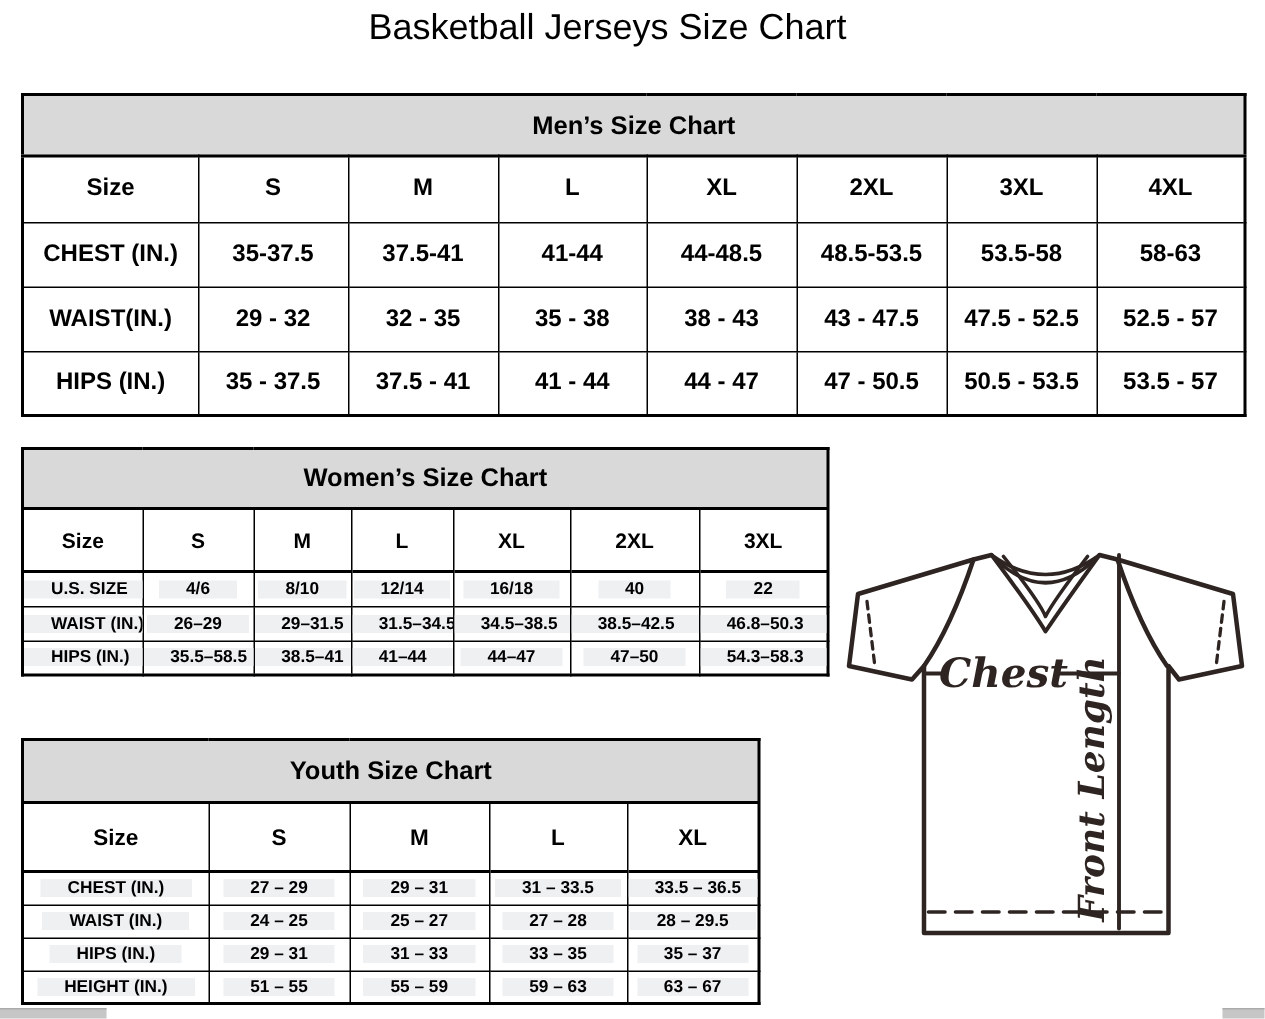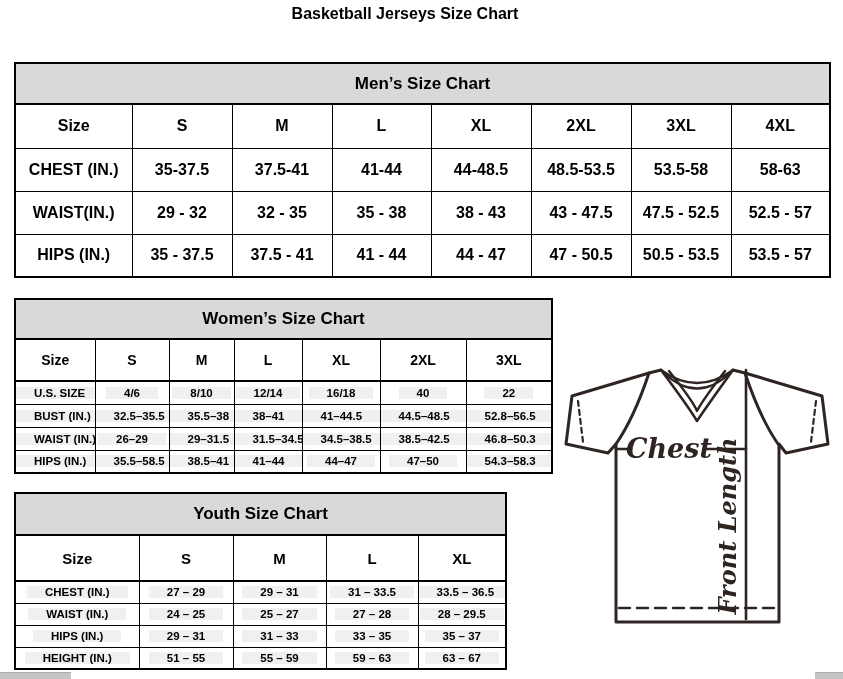--- a/index.html
+++ b/index.html
@@ -2,21 +2,21 @@
 <html><head>
 <meta charset="utf-8">
 <style>
   html,body{margin:0;padding:0;}
   body{
     width:843px;height:679px;position:relative;background:#ffffff;
     font-family:"Liberation Sans",sans-serif;color:#000;overflow:hidden;
   }
   .page-title{
     position:absolute;top:5px;left:0;width:810px;text-align:center;
-    font-size:16px;font-weight:bold;letter-spacing:0;
+    font-size:24px;font-weight:normal;letter-spacing:0;
   }
   table{
     position:absolute;border-collapse:collapse;table-layout:fixed;
     border:2px solid #000;font-weight:bold;text-align:center;
   }
   th,td{border:1px solid #000;padding:0;overflow:hidden;white-space:nowrap;}
   tr.title-bar th{
     background:#d9d9d9;font-size:17px;border-bottom:2px solid #000;margin-left:28px;
   }
   
@@ -142,29 +142,20 @@
   <tr class="data-row">
     <th><span class="hl">U.S. SIZE</span></th>
     <td><span class="hl">4/6</span></td>
     <td><span class="hl">8/10</span></td>
     <td><span class="hl">12/14</span></td>
     <td><span class="hl">16/18</span></td>
     <td><span class="hl">40</span></td>
     <td><span class="hl">22</span></td>
   </tr>
   <tr class="data-row">
-    <th><span class="hl">BUST (IN.)</span></th>
-    <td><span class="hl">32.5–35.5</span></td>
-    <td><span class="hl">35.5–38</span></td>
-    <td><span class="hl">38–41</span></td>
-    <td><span class="hl">41–44.5</span></td>
-    <td><span class="hl">44.5–48.5</span></td>
-    <td><span class="hl">52.8–56.5</span></td>
-  </tr>
-  <tr class="data-row">
     <th><span class="hl">WAIST (IN.)</span></th>
     <td><span class="hl">26–29</span></td>
     <td><span class="hl">29–31.5</span></td>
     <td><span class="hl">31.5–34.5</span></td>
     <td><span class="hl">34.5–38.5</span></td>
     <td><span class="hl">38.5–42.5</span></td>
     <td><span class="hl">46.8–50.3</span></td>
   </tr>
   <tr class="data-row">
     <th><span class="hl">HIPS (IN.)</span></th>

